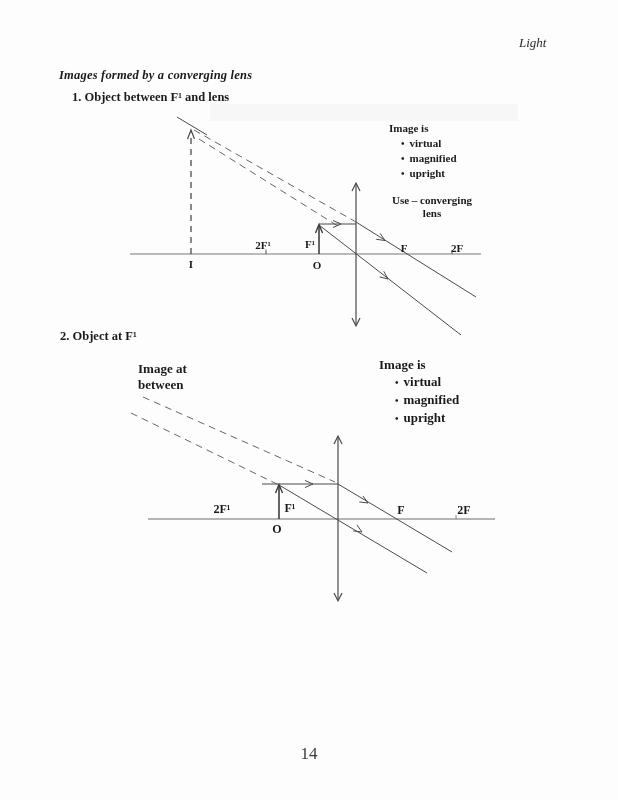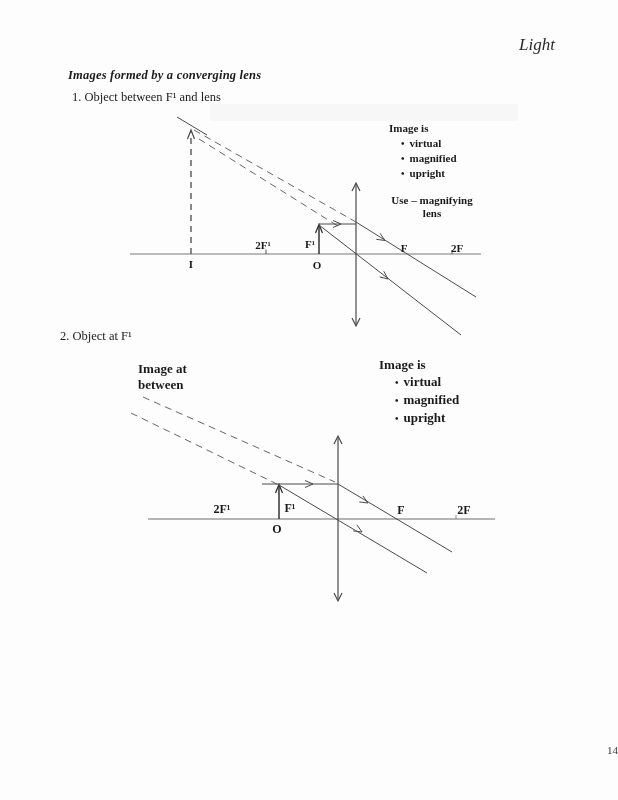--- a/index.html
+++ b/index.html
@@ -1,45 +1,45 @@
 <!DOCTYPE html>
 <html><head>
 <meta charset="utf-8">
 <style>
   html,body{margin:0;padding:0;}
   body{background:#e8e8e8;font-family:"Liberation Serif","DejaVu Serif",serif;}
   #page{position:relative;width:618px;height:800px;background:#fdfdfd;overflow:hidden;color:#1a1a1a;}
   .abs{position:absolute;}
-  .hdr-right{font-style:italic;font-size:17px;color:#2a2a2a;}
+  .hdr-right{font-style:italic;font-size:13px;color:#2a2a2a;}
   .doc-title{font-weight:bold;font-style:italic;font-size:12.5px;letter-spacing:.2px;}
-  .sec-heading{font-weight:normal;font-size:12.5px;}
+  .sec-heading{font-weight:bold;font-size:12.5px;}
   .scan-band{background:#f7f7f7;}
   .note-block{font-weight:bold;line-height:15px;font-size:11px;}
   .note-block.lg{font-size:13px;line-height:17px;}
   .bullet-row{display:flex;align-items:baseline;padding-left:12px;}
   .bullet-row .blt{margin-right:5px;font-size:10px;}
   .note-block.lg .bullet-row{padding-left:16px;}
   .use-block{font-weight:bold;font-size:11px;line-height:13px;text-align:center;width:92px;}
   .infinity-block{font-weight:bold;font-size:13px;line-height:16px;}
-  .pg-num{width:100%;text-align:right;font-size:11px;color:#3a3a3a;}
+  .pg-num{width:100%;text-align:center;font-size:17px;color:#3a3a3a;}
   svg{display:block;}
   svg text{font-family:"Liberation Serif","DejaVu Serif",serif;font-weight:bold;fill:#1a1a1a;}
   .d1 text{font-size:11px;}
   .d2 text{font-size:12px;}
 </style>
 </head>
 <body>
 
 <div id="page">
 
   <div class="abs scan-band" style="left:210px;top:104px;width:308px;height:17px;"></div>
 
   <div class="abs hdr-right" style="left:519px;top:35px;">Light</div>
 
-  <div class="abs doc-title" style="left:68px;top:68px;">Images formed by a converging lens</div>
+  <div class="abs doc-title" style="left:59px;top:68px;">Images formed by a converging lens</div>
 
   <div class="abs sec-heading" style="left:72px;top:90px;">1. Object between F¹ and lens</div>
 
   <svg class="abs d1" style="left:125px;top:105px;" width="390" height="240" viewBox="0 0 390 240">
 
     <line x1="5" y1="149" x2="356" y2="149" stroke="#787878" stroke-width="1.2"></line>
     <line x1="141" y1="144.5" x2="141" y2="149" stroke="#555" stroke-width="1"></line>
     <line x1="327" y1="145" x2="327" y2="149" stroke="#555" stroke-width="1"></line>
 
     <line x1="231" y1="79" x2="231" y2="220" stroke="#4a4a4a" stroke-width="1.2"></line>
@@ -83,21 +83,21 @@
         <span class="blt">•</span>
         <span>magnified</span>
       </div>
     <div class="bullet-row">
         <span class="blt">•</span>
         <span>upright</span>
       </div>
   </div>
 
   <div class="abs use-block" style="left:386px;top:194px;">
-    <div>Use – magnifying</div>
+    <div>Use – converging</div>
     <div>lens</div>
   </div>
 
   <div class="abs sec-heading" style="left:60px;top:329px;">2. Object at F¹</div>
 
   <svg class="abs d2" style="left:125px;top:385px;" width="390" height="230" viewBox="0 0 390 230">
 
     <line x1="23" y1="134" x2="370" y2="134" stroke="#b5b5b5" stroke-width="2"></line>
     <line x1="331" y1="130" x2="331" y2="134" stroke="#888" stroke-width="1"></line>
 

